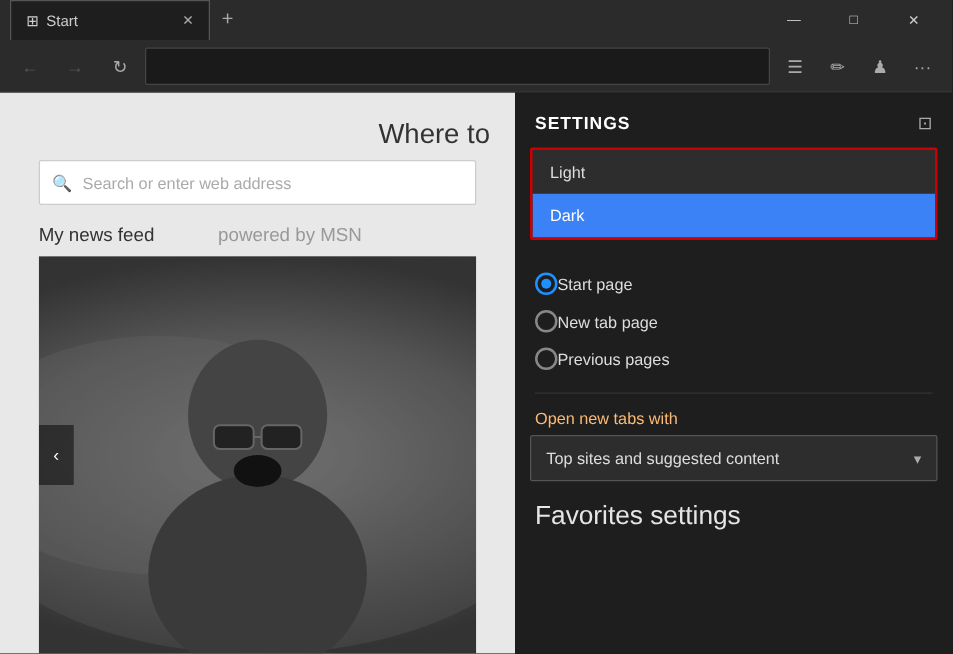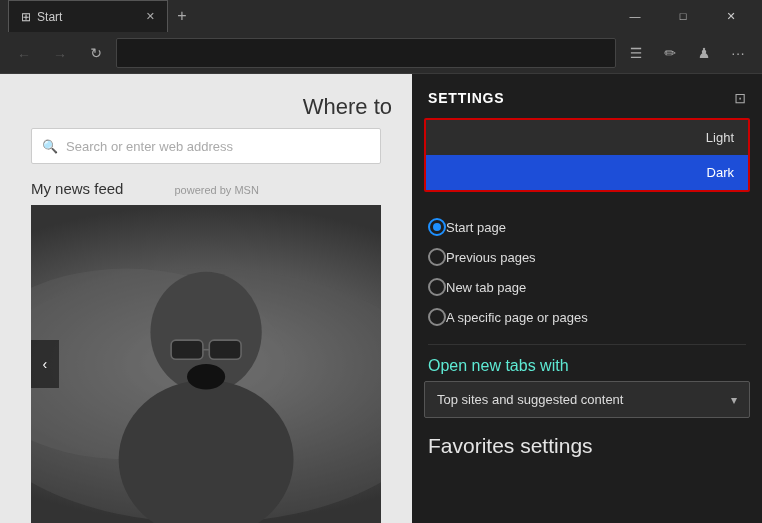--- a/index.html
+++ b/index.html
@@ -166,21 +166,21 @@
       gap: 24px;
       width: 85%;
       margin-top: 16px;
     }
     .news-feed-label {
       font-size: 15px;
       color: #333;
       font-weight: 500;
     }
     .powered-by {
-      font-size: 11px;
+      font-size: 15px;
       color: #999;
       padding-left: 27px;
     }
     .news-image-area {
       width: 85%;
       margin-top: 8px;
       flex: 1;
       position: relative;
       overflow: hidden;
     }
@@ -243,24 +243,23 @@
       border: 2px solid #c00;
       border-radius: 2px;
       background: #2d2d2d;
       overflow: hidden;
     }
     .dropdown-option {
       padding: 10px 14px;
       font-size: 13px;
       color: #ddd;
       cursor: pointer;
-      text-align: right;
     }
     .dropdown-option.selected {
-      background: #1d4ed8;
+      background: #3b82f6;
       color: #fff;
     }
 
     .settings-section {
       padding: 8px 16px;
     }
     .settings-section-label {
       font-size: 13px;
       color: #ccc;
       margin-bottom: 10px;
@@ -297,22 +296,22 @@
       color: #ddd;
     }
 
     .settings-divider {
       height: 1px;
       background: #333;
       margin: 4px 16px;
     }
 
     .open-new-tabs-label {
-      font-size: 16px;
-      color: #5eead4;
+      font-size: 13px;
+      color: #fdba74;
       padding: 8px 16px 6px 16px;
     }
     .new-tabs-dropdown {
       margin: 0 12px 8px 12px;
       background: #2d2d2d;
       border: 1px solid #555;
       border-radius: 2px;
       display: flex;
       align-items: flex-end;
       padding: 10px 12px;
@@ -427,29 +426,25 @@
     </div>
 
     <div class="settings-section">
 
       <div class="radio-option">
         <div class="radio-circle checked"></div>
         <span class="radio-label">Start page</span>
       </div>
       <div class="radio-option">
         <div class="radio-circle"></div>
-        <span class="radio-label">Previous pages</span>
+        <span class="radio-label">New tab page</span>
       </div>
       <div class="radio-option">
         <div class="radio-circle"></div>
-        <span class="radio-label">New tab page</span>
-      </div>
-      <div class="radio-option">
-        <div class="radio-circle"></div>
-        <span class="radio-label">A specific page or pages</span>
+        <span class="radio-label">Previous pages</span>
       </div>
     </div>
 
     <div class="settings-divider"></div>
 
     <div class="open-new-tabs-label">Open new tabs with</div>
     <div class="new-tabs-dropdown">
       <span class="new-tabs-dropdown-text">Top sites and suggested content</span>
       <span class="chevron-down">▾</span>
     </div>

